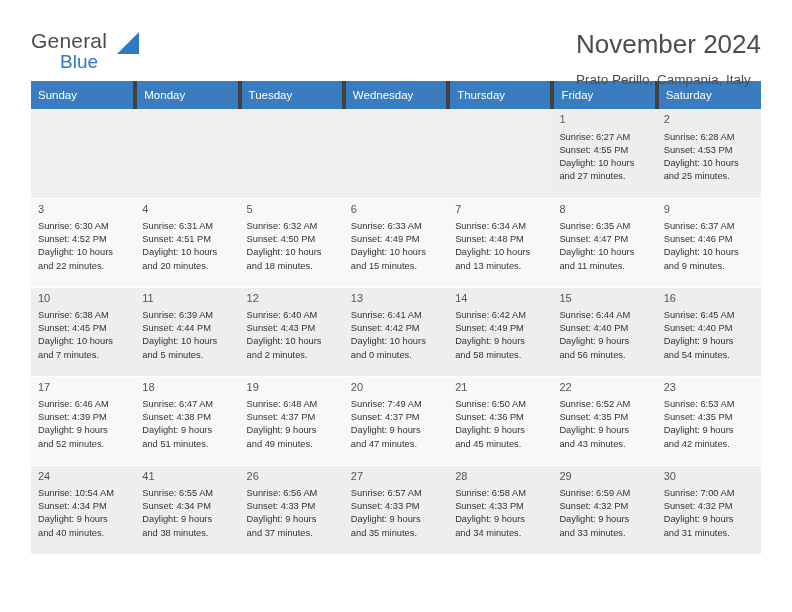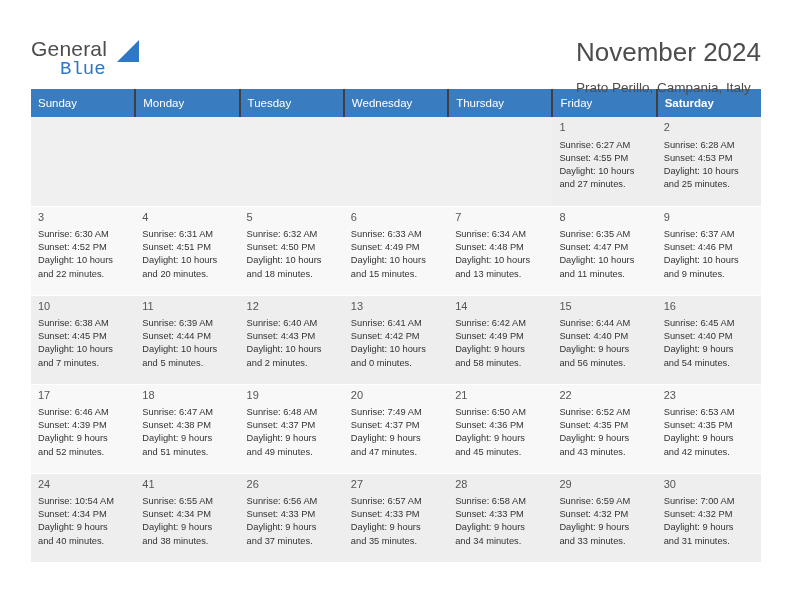--- a/index.html
+++ b/index.html
@@ -12,21 +12,21 @@
     background: #ffffff;
     font-family: "Liberation Sans", sans-serif;
     color: #333333;
     overflow: hidden;
   }
   .page {
     position: relative;
     width: 792px;
     height: 612px;
     box-sizing: border-box;
-    padding: 8px 31px;
+    padding: 0 31px;
   }
 
   
   .header {
     display: flex;
     align-items: flex-start;
     justify-content: space-between;
     padding-top: 30px;
     height: 68px;
     box-sizing: border-box;
@@ -42,21 +42,21 @@
     color: #4d4d4d;
     letter-spacing: .2px;
     font-family: "Liberation Sans", sans-serif;
   }
   .logo-blue {
     position: absolute;
     left: 29px;
     top: 22px;
     font-size: 19px;
     color: #2f78c4;
-    font-family: Liberation Mono, monospace;
+    font-family: Liberation Sans, sans-serif;
   }
   .logo-mark {
     position: absolute;
     left: 86px;
     top: 2px;
     width: 0;
     height: 0;
     border-left: 22px solid transparent;
     border-bottom: 22px solid #2f78c4;
   }
@@ -84,23 +84,23 @@
     margin-top: 13px;
   }
   table.calendar th {
     background: #3a7cc0;
     color: #ffffff;
     font-size: 11.5px;
     font-weight: normal;
     text-align: left;
     padding: 5px 0 5px 7px;
     height: 18px;
-    border-right: 2px solid #404040;
-  }
-  table.calendar th:last-child { border-right: none; font-weight: bold; }
+    border-right: 4px solid #404040;
+  }
+  table.calendar th:last-child { border-right: none; }
 
   table.calendar td {
     vertical-align: top;
     height: 89px;
     padding: 3px 6px 4px 7px;
     border-bottom: 1px solid #ffffff;
     font-size: 9.3px;
     line-height: 1.42;
     color: #333333;
     box-sizing: border-box;

